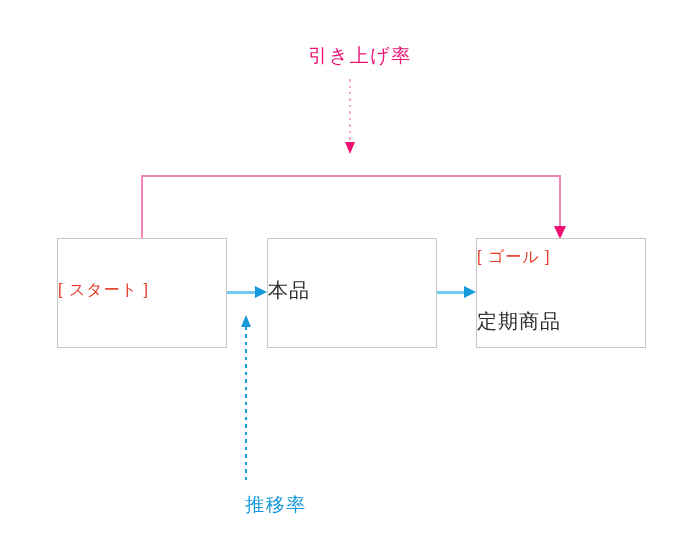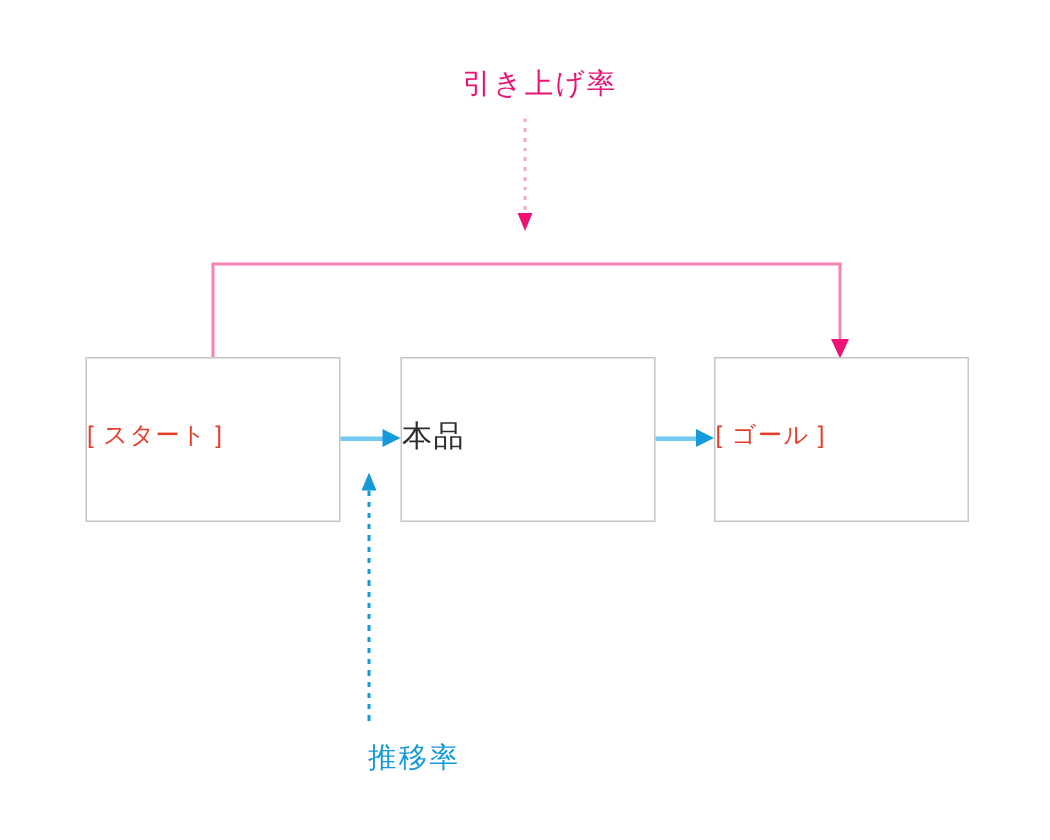--- a/index.html
+++ b/index.html
@@ -78,20 +78,21 @@
   <div id="pink-head"></div>
 
   <div id="node-start" class="node">
     <span class="role">[ スタート ]</span>
   </div>
   <div id="node-via" class="node">
     <span class="product">本品</span>
   </div>
   <div id="node-goal" class="node">
     <span class="role">[ ゴール ]</span>
+    <span class="product">定期商品</span>
   </div>
 
   <div id="blue1" class="bline"></div>
   <div id="blue1-head" class="bhead"></div>
   <div id="blue2" class="bline"></div>
   <div id="blue2-head" class="bhead"></div>
 
   <div id="blue-dotted"></div>
   <div id="blue-dotted-head"></div>
   <div id="transition-label" class="lbl">推移率</div>

